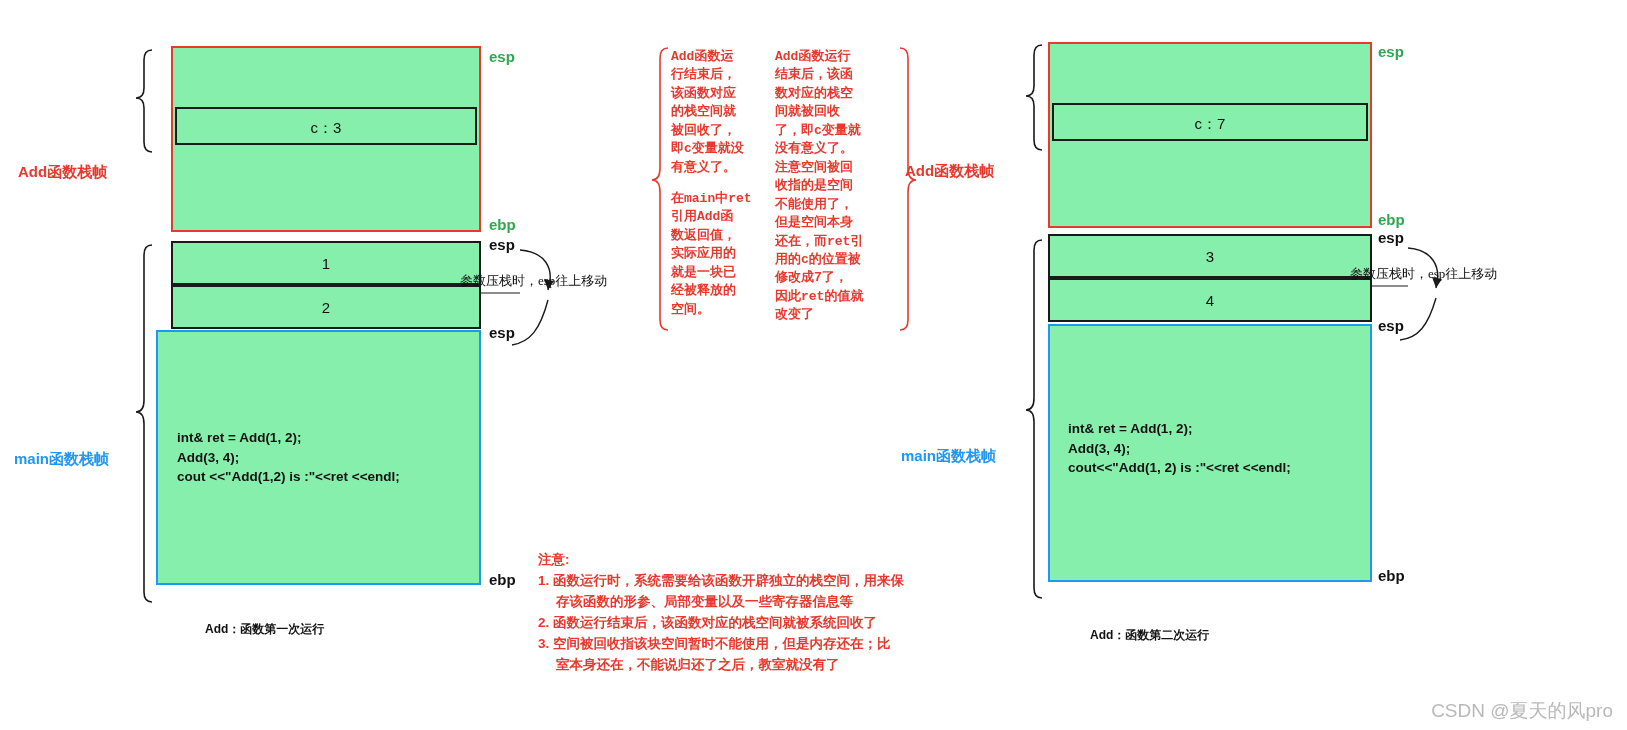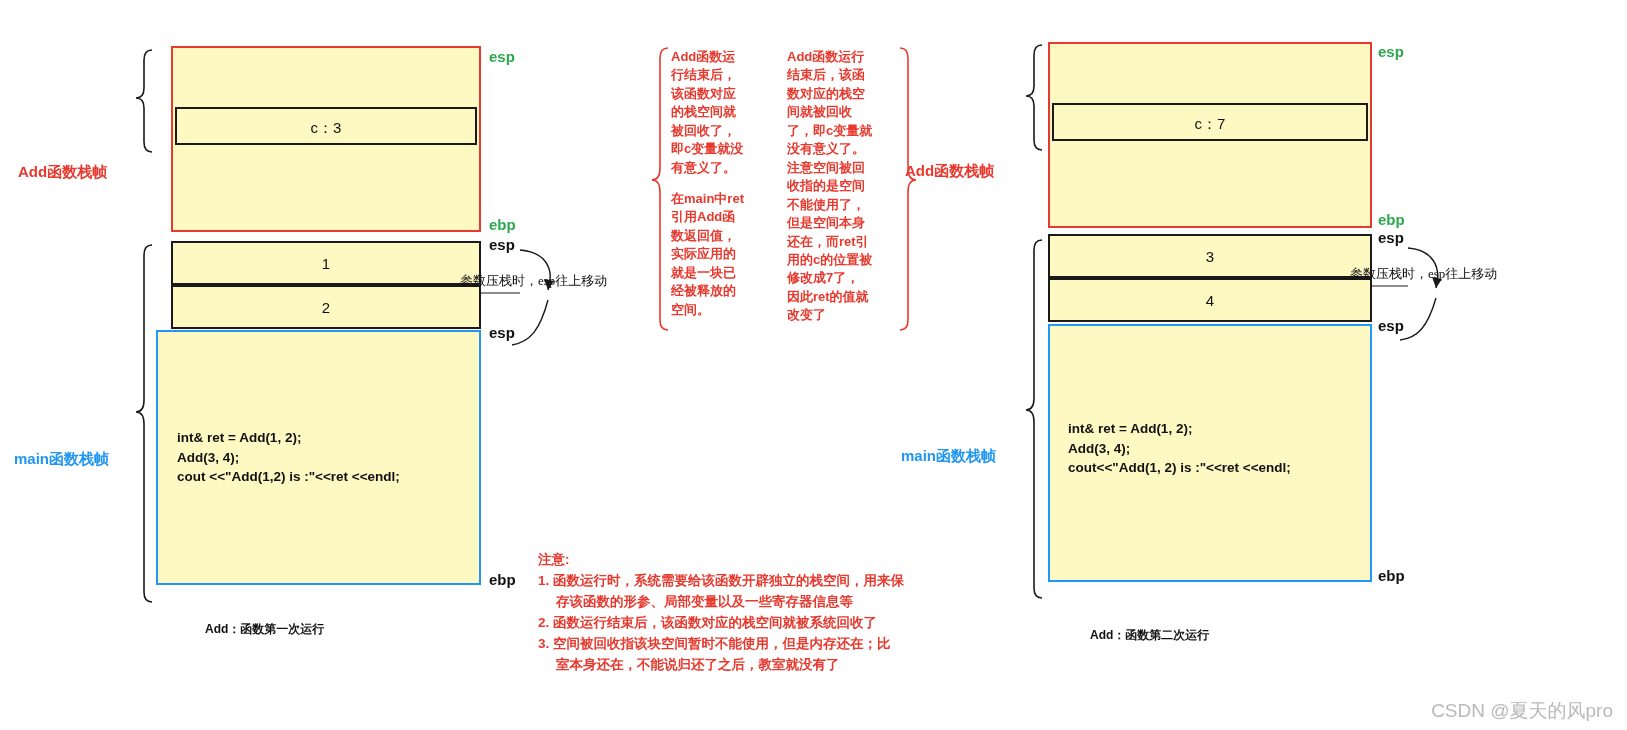--- a/index.html
+++ b/index.html
@@ -17,21 +17,21 @@
   .canvas {
     position: absolute;
     left: 0; top: 0;
     width: 1627px;
     height: 730px;
   }
 
   
   .box {
     position: absolute;
-    background: #fef9c3;
+    background: #86efac;
     box-sizing: border-box;
     padding-left: 7px;
   }
   .box-red   { border: 2px solid #e8392e; }
   .box-black { border: 2px solid #1a1a1a; }
   .box-blue  { border: 2.5px solid #2196f3; }
 
   .cell-text {
     position: absolute;
     left: 0; right: 0;
@@ -64,21 +64,21 @@
     font-family: "Liberation Sans", sans-serif;
   }
 
   
   .note {
     position: absolute;
     font-size: 13px;
     font-weight: bold;
     color: #e8392e;
     line-height: 1.42;
-    font-family: Liberation Sans, sans-serif;
+    font-family: Liberation Mono, monospace;
   }
   .note-green { color: #2ea84f; }
 
   .caption {
     position: absolute;
     font-size: 12px;
     font-weight: bold;
     color: #111;
     white-space: nowrap;
   }
@@ -197,21 +197,21 @@
 即c变量就没
 有意义了。</div>
   <div class="note" style="left:671px; top:190px; width:92px; white-space:pre-line;">在main中ret
 引用Add函
 数返回值，
 实际应用的
 就是一块已
 经被释放的
 空间。</div>
 
-  <div class="note" style="left:775px; top:48px; width:110px; white-space:pre-line;margin-left:12px;">Add函数运行
+  <div class="note" style="left:775px; top:48px; width:110px; white-space:pre-line;">Add函数运行
 结束后，该函
 数对应的栈空
 间就被回收
 了，即c变量就
 没有意义了。
 注意空间被回
 收指的是空间
 不能使用了，
 但是空间本身
 还在，而ret引

